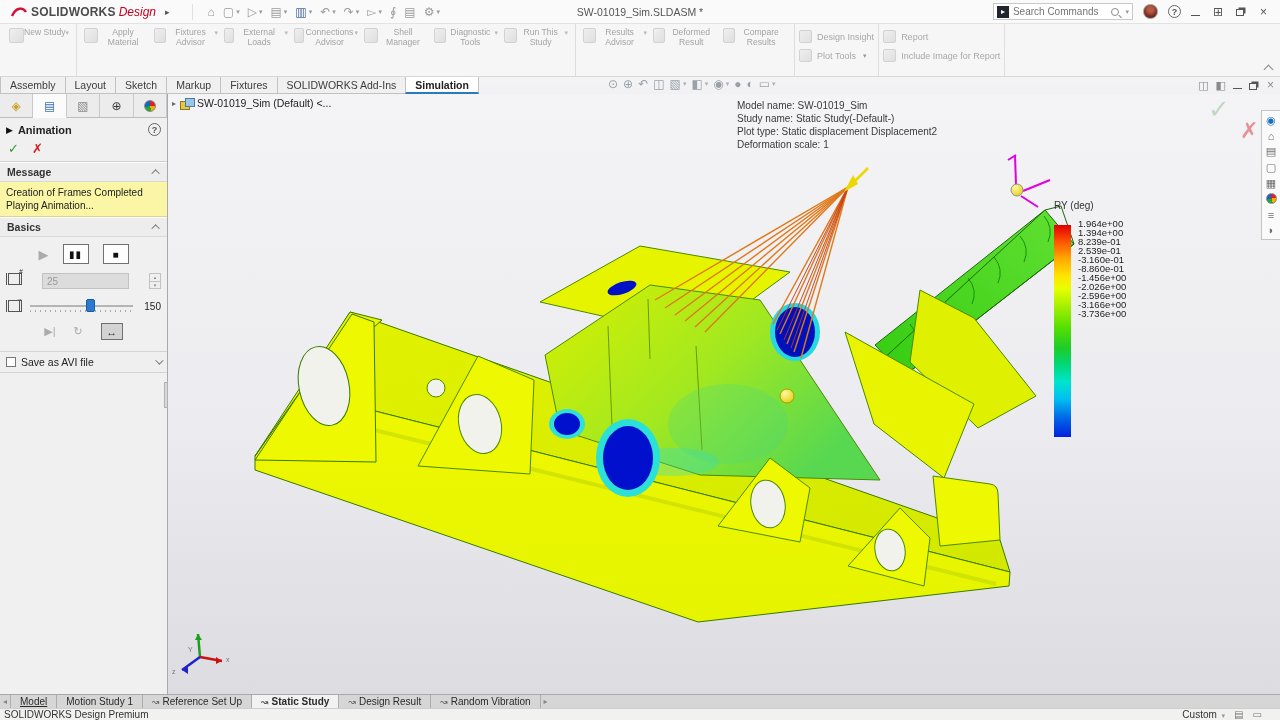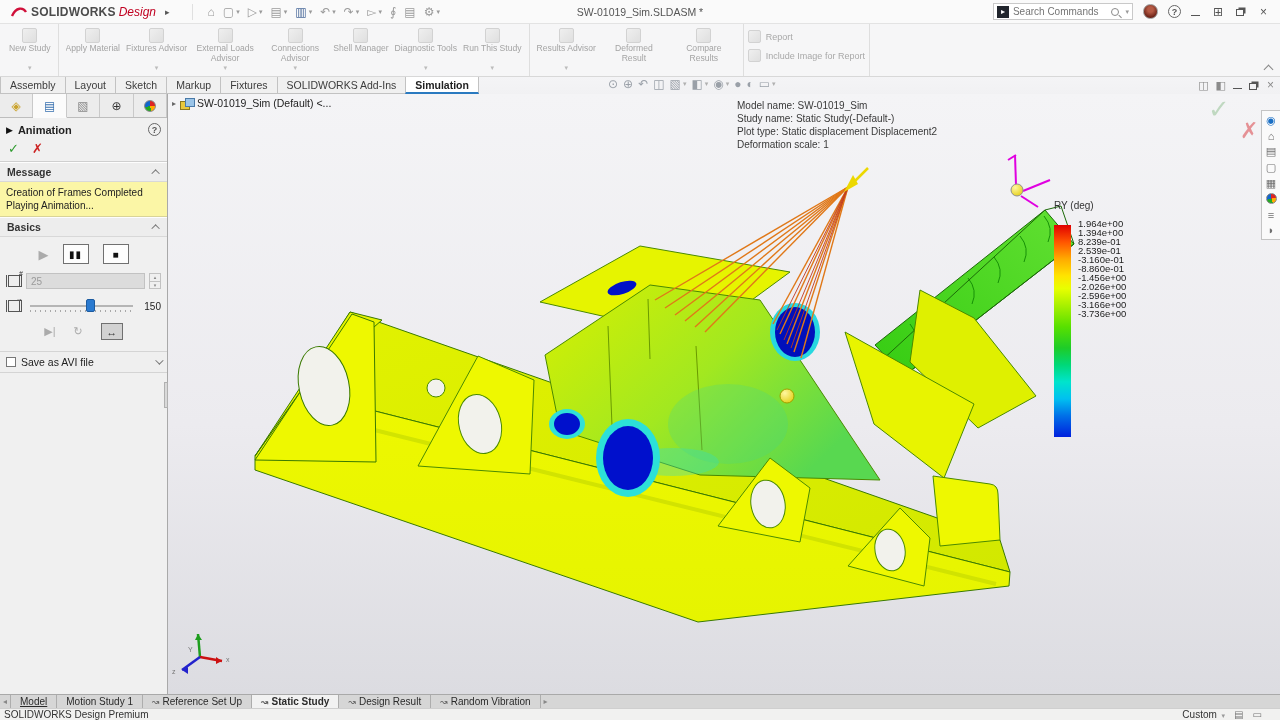--- a/index.html
+++ b/index.html
@@ -26,21 +26,21 @@
   .mag::after { content:""; position:absolute; width:4px; height:1.4px; background:#8a8a8a; transform:rotate(45deg); left:6px; top:7px; }
   .avatar { width:15px; height:15px; border-radius:50%; background:radial-gradient(circle at 50% 35%, #b55a44 25%, #6e2418 70%); border:1px solid #999; }
   .help-circle { width:13px; height:13px; border-radius:50%; border:1.3px solid #666; color:#555; font-size:9px; display:flex; align-items:center; justify-content:center; font-weight:bold; }
   .win-ico { color:#555; font-size:12px; padding:0 3px; }
   .min-bar { width:9px; height:8px; border-bottom:1.5px solid #555; }
   .rest-box { width:8px; height:7px; border:1.3px solid #555; box-shadow:2px -2px 0 -0.5px #555; margin:2px 3px 0 0; }
 
   
   .ribbon { height:53px; background:#f6f6f7; border-bottom:1px solid #d8d8d8; display:flex; align-items:stretch; padding-left:2px; position:relative; flex:0 0 53px; }
   .rgroup { display:flex; align-items:flex-start; padding:3px 4px 0 4px; border-right:1px solid #dedede; }
-  .rbtn { width:auto; min-width:44px; max-width:70px; display:flex; flex-direction:column; align-items:center; padding:1px 3px; }
+  .rbtn { width:auto; min-width:44px; max-width:70px; display:flex; flex-direction:row; padding:1px 3px; }
   .rbtn .ph-icon { width:15px; height:15px; border:1px solid #d2d2d2; border-radius:2px; background:linear-gradient(135deg,#efefef,#dfdfdf); margin-bottom:1px; }
   .rbtn .rlabel { font-size:8.6px; color:#a4a4a4; text-align:center; line-height:9.5px; height:19px; overflow:hidden; }
   .rbtn .caret { margin:1px 0 0 0; color:#bcbcbc; }
   .rgroup.stacked { flex-direction:column; justify-content:flex-start; gap:6px; padding-top:6px; }
   .sbtn { display:flex; align-items:center; gap:5px; }
   .sbtn .ph-icon { width:13px; height:13px; border:1px solid #d2d2d2; border-radius:2px; background:linear-gradient(135deg,#efefef,#dfdfdf); }
   .sbtn .rlabel { font-size:9px; color:#a8a8a8; white-space:nowrap; }
   .ribbon-collapse { position:absolute; right:8px; bottom:3px; width:7px; height:7px; border-left:1.5px solid #888; border-top:1.5px solid #888; transform:rotate(45deg); }
 
   
@@ -74,21 +74,21 @@
   .sec-title { font-weight:bold; font-size:10.5px; color:#333; }
   .chev { width:6px; height:6px; border-left:1.4px solid #777; border-top:1.4px solid #777; }
   .chev.up { transform:rotate(45deg) translateY(2px); }
   .chev.down { transform:rotate(225deg) translateY(2px); }
   .msg-box { background:#fbf6a6; border-bottom:1px solid #d9d498; padding:4px 6px; font-size:10px; color:#222; line-height:13px; }
   .basics-body { padding:7px 6px 9px 6px; display:flex; flex-direction:column; gap:9px; }
   .play-row { display:flex; align-items:center; justify-content:center; gap:14px; }
   .play-dis { color:#ababab; font-size:13px; }
   .sqbtn { width:26px; height:20px; border:1px solid #707070; background:#fdfdfd; display:flex; align-items:center; justify-content:center; font-size:10px; color:#111; }
   .pausebars { letter-spacing:1px; font-size:10px; }
-  .frame-row { display:flex; align-items:center; gap:4px; }
+  .frame-row { display:flex; align-items:flex-start; gap:20px; }
   .film-ico { width:16px; height:12px; border:1px solid #555; border-left:3px double #555; border-right:3px double #555; position:relative; background:#eee; flex:0 0 auto; }
   .film-ico::after { content:"#"; position:absolute; right:-4px; top:-6px; font-size:7px; color:#333; }
   .film-ico.spd::after { content:"→"; }
   .frame-field { flex:1; height:16px; background:#dcdcdc; border:1px solid #c2c2c2; color:#9a9a9a; font-size:10px; display:flex; align-items:center; padding-left:4px; }
   .spinner { width:12px; height:16px; display:flex; flex-direction:column; border:1px solid #c2c2c2; }
   .spinner span { flex:1; font-size:5px; color:#888; display:flex; align-items:center; justify-content:center; background:#efefef; }
   .spinner span:first-child { border-bottom:1px solid #c2c2c2; }
   .slider-row { display:flex; align-items:center; gap:6px; }
   .slider { flex:1; position:relative; height:16px; }
   .slider .track { position:absolute; left:2px; right:2px; top:7px; height:2px; background:#b5b5b5; }
@@ -289,20 +289,34 @@
         <div class="rbtn">
           <span class="ph-icon"></span>
           <span class="rlabel">Deformed Result</span>
 
         </div>
 
         <div class="rbtn">
           <span class="ph-icon"></span>
           <span class="rlabel">Compare Results</span>
 
+        </div>
+      </div>
+    <div class="rgroup stacked">
+
+        <div class="sbtn">
+          <span class="ph-icon"></span>
+          <span class="rlabel">Design Insight</span>
+
+        </div>
+
+        <div class="sbtn">
+          <span class="ph-icon"></span>
+          <span class="rlabel">Plot Tools</span>
+          <span class="caret">▾</span>
         </div>
       </div>
     <div class="rgroup stacked">
 
         <div class="sbtn">
           <span class="ph-icon"></span>
           <span class="rlabel">Report</span>
         </div>
 
         <div class="sbtn">

